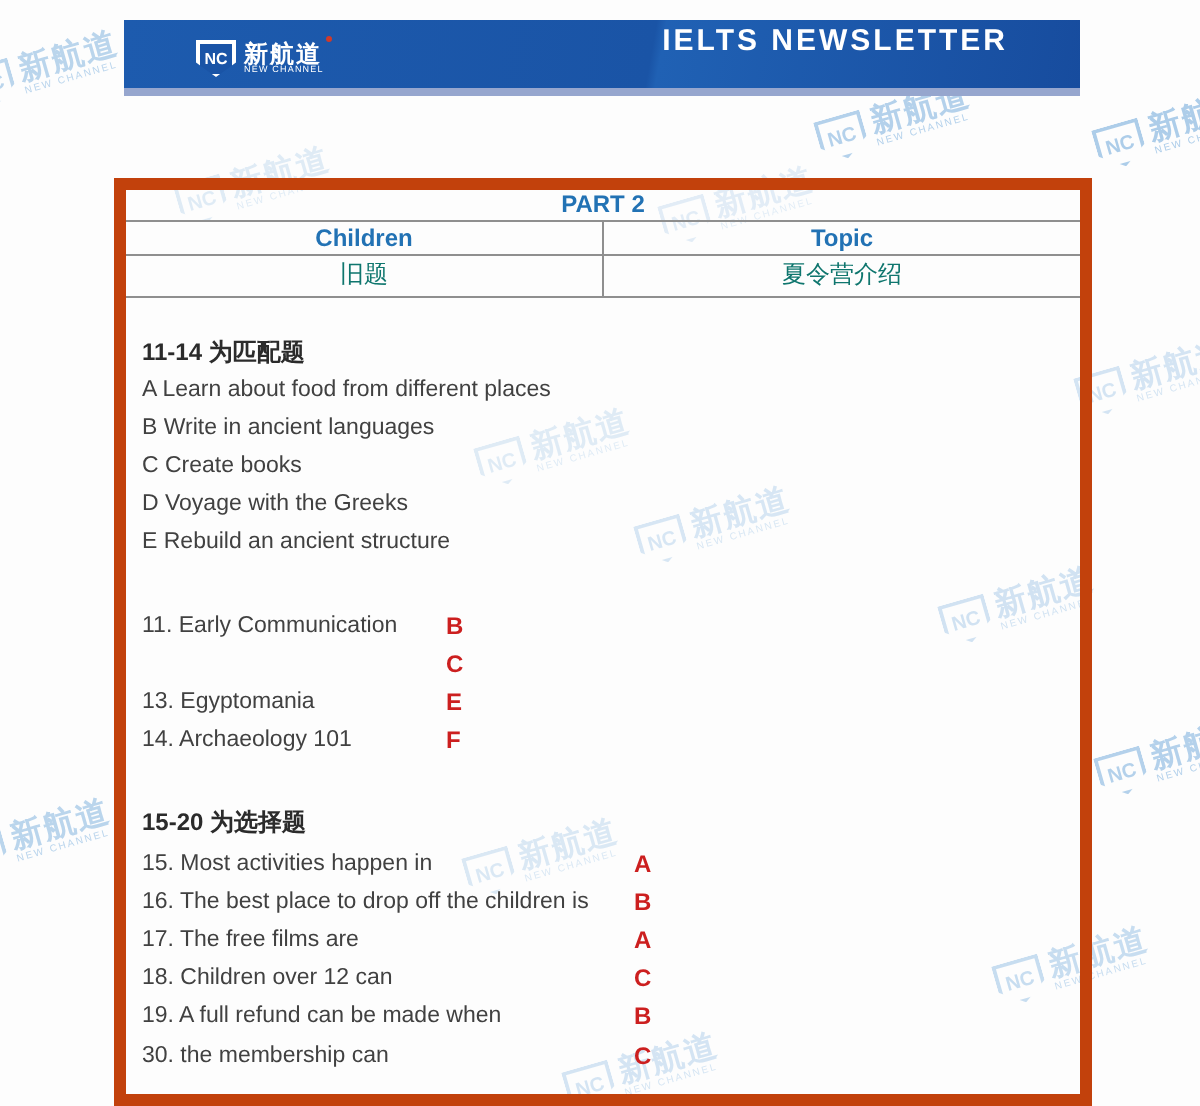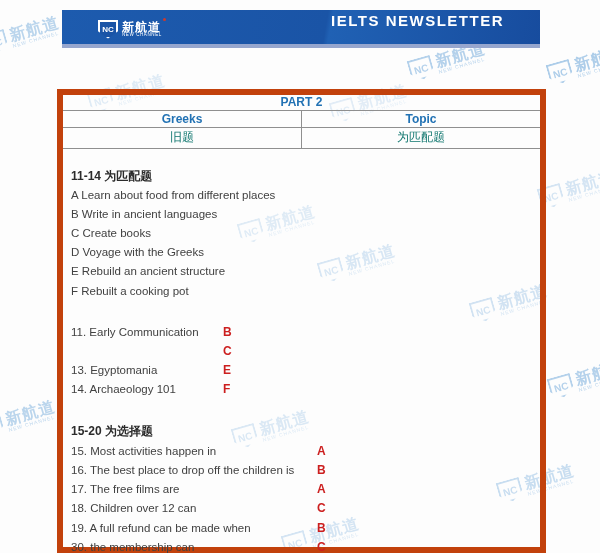--- a/index.html
+++ b/index.html
@@ -216,39 +216,38 @@
 </div>
 
 <div class="content-box">
 
   <table class="nl-table">
     <tbody>
         <tr class="row-part">
       <td colspan="2" class="blue-bold">PART 2</td>
     </tr>
     <tr class="row-head">
-      <td class="col-version blue-bold">Greeks</td>
+      <td class="col-version blue-bold">Children</td>
       <td class="blue-bold">Topic</td>
     </tr>
     <tr class="row-vals">
       <td class="col-version cn-val">旧题</td>
-      <td class="cn-val">为匹配题</td>
+      <td class="cn-val">夏令营介绍</td>
     </tr>
   </tbody>
     </table>
 
   <div class="qa-area">
 
     <div class="line sec-head">11-14 为匹配题</div>
     <div class="line">A Learn about food from different places</div>
     <div class="line">B Write in ancient languages</div>
     <div class="line">C Create books</div>
     <div class="line">D Voyage with the Greeks</div>
     <div class="line">E Rebuild an ancient structure</div>
-    <div class="line">F Rebuilt a cooking pot</div>
 
     <div class="line gap22">
       <span>11. Early Communication</span>
       <span class="ans ans-s1">B</span>
     </div>
     <div class="line">
       <span class="ans ans-s1">C</span>
     </div>
     <div class="line">
       <span>13. Egyptomania</span>

